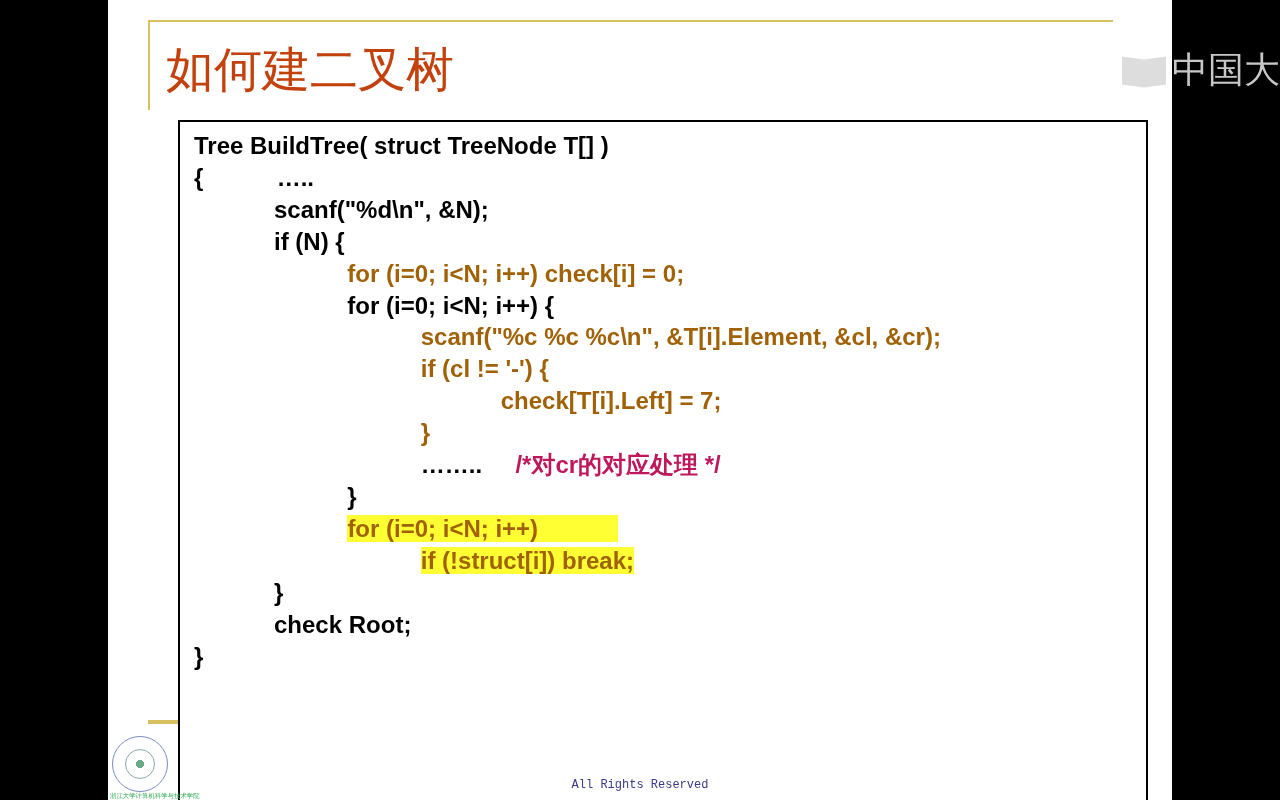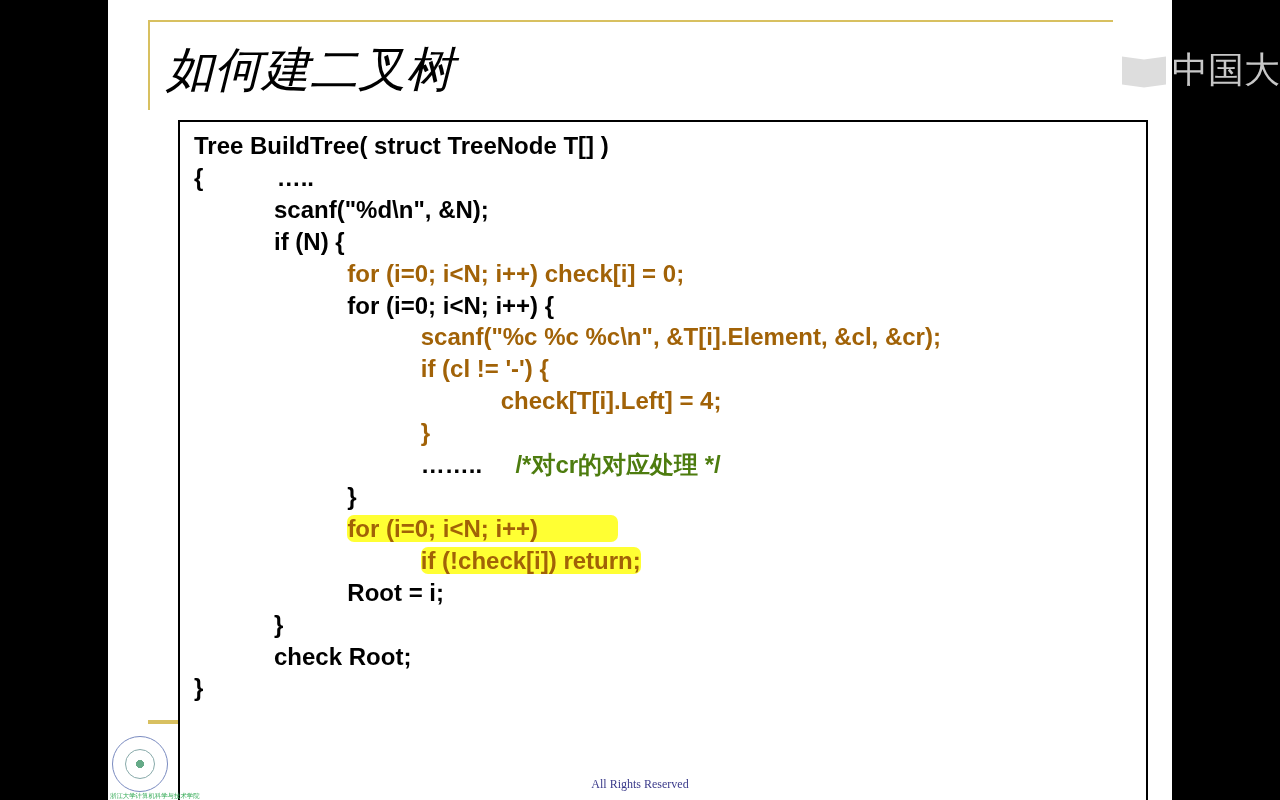--- a/index.html
+++ b/index.html
@@ -9,42 +9,42 @@
   .slide { width: 1064px; height: 800px; background: #fff; position: relative; }
   .title-wrap { position: absolute; top: 30px; left: 40px; }
   .title-wrap::before {
     content: ""; position: absolute; left: 0; top: -10px; width: 965px; height: 0;
     border-top: 2px solid #d8c060;
   }
   .title-wrap::after {
     content: ""; position: absolute; left: 0; top: -10px; width: 0; height: 90px;
     border-left: 2px solid #d8c060;
   }
-  .title { font-family: "SimSun","宋体",serif; font-size: 48px; color: #000000; font-weight: normal; margin-left: 18px; margin-top: 8px; font-style: italic; }
+  .title { font-family: "SimSun","宋体",serif; font-size: 48px; color: #c2410c; font-weight: normal; margin-left: 18px; margin-top: 8px; }
   .watermark { position: absolute; top: 46px; right: -108px; color: #e0e0e0; display: flex; align-items: center; }
   .wm-text { font-size: 36px; color: #ddd; opacity: 0.9; font-family: "Microsoft YaHei", sans-serif; }
   .codebox {
     position: absolute; top: 120px; left: 70px; width: 970px; height: 789px;
     border: 2px solid #000; padding: 8px 14px 0 14px;
     font-family: Arial, sans-serif; font-size: 24px; font-weight: bold;
     line-height: 1.33;
   }
   .codebox div { white-space: pre; }
   .black { color: #000; }
   .blue { color: #a16207; }
-  .hl { background: #ffff33; border-radius: 7px; }
-  .comment { color: #4d7c0f; }
+  .hl { background: #ffff33; }
+  .comment { color: #be185d; }
   .pagecorner {
     position: absolute; bottom: 0; right: 0; width: 60px; height: 60px;
     background: linear-gradient(135deg, transparent 0 50%, #ddd 50% 60%, #eee 60% 100%);
     border-top-left-radius: 8px;
   }
   .footer {
     position: absolute; bottom: 8px; left: 0; width: 100%; text-align: center;
-    font-size: 12px; color: #3a3a8a; font-family: Liberation Serif, serif;
+    font-size: 12px; color: #3a3a8a; font-family: Liberation Mono, monospace;
   }
   .uni-logo {
     position: absolute; bottom: 8px; left: 4px; width: 56px; height: 56px;
     border: 1px solid #7a8bc0; border-radius: 50%; display: flex; align-items: center; justify-content: center;
     background: #fff;
   }
   .uni-inner { width: 30px; height: 30px; border: 1px solid #8aa; border-radius: 50%; position: relative; }
   .uni-inner::after { content: ""; position: absolute; inset: 4px; background: radial-gradient(circle, #6a8 0 30%, transparent 30%); }
   .uni-caption { position: absolute; bottom: 0; left: 2px; font-size: 8px; color: #3a5; transform: scale(0.8); transform-origin: left bottom; white-space: nowrap; }
   .book-icon { width: 44px; height: 32px; position: relative; margin-right: 6px; margin-top: 6px; }
@@ -72,27 +72,26 @@
 
   <div class="codebox">
     <div class="black">Tree BuildTree( struct TreeNode T[] )</div>
     <div class="black">{           …..</div>
     <div class="black">            scanf("%d\n", &amp;N);</div>
     <div class="black">            if (N) {</div>
     <div class="blue">                       for (i=0; i&lt;N; i++) check[i] = 0;</div>
     <div class="black">                       for (i=0; i&lt;N; i++) {</div>
     <div class="blue">                                  scanf("%c %c %c\n", &amp;T[i].Element, &amp;cl, &amp;cr);</div>
     <div class="blue">                                  if (cl != '-') {</div>
-    <div class="blue">                                              check[T[i].Left] = 4;</div>
+    <div class="blue">                                              check[T[i].Left] = 7;</div>
     <div class="blue">                                  }</div>
     <div><span class="black">                                  ……..     </span><span class="black comment">/*对cr的对应处理 */</span></div>
     <div class="black">                       }</div>
     <div><span class="black">                       </span><span class="blue hl">for (i=0; i&lt;N; i++)            </span></div>
-    <div><span class="black">                                  </span><span class="blue hl">if (!check[i]) return;</span></div>
-    <div class="black">                       Root = i;</div>
+    <div><span class="black">                                  </span><span class="blue hl">if (!struct[i]) break;</span></div>
     <div class="black">            }</div>
     <div class="black">            check Root;</div>
     <div class="black">}</div>
     <div class="pagecorner"></div>
   </div>
 
   <div class="accent-bar"></div>
 
   <div class="uni-logo">
     <div class="uni-inner"></div>

